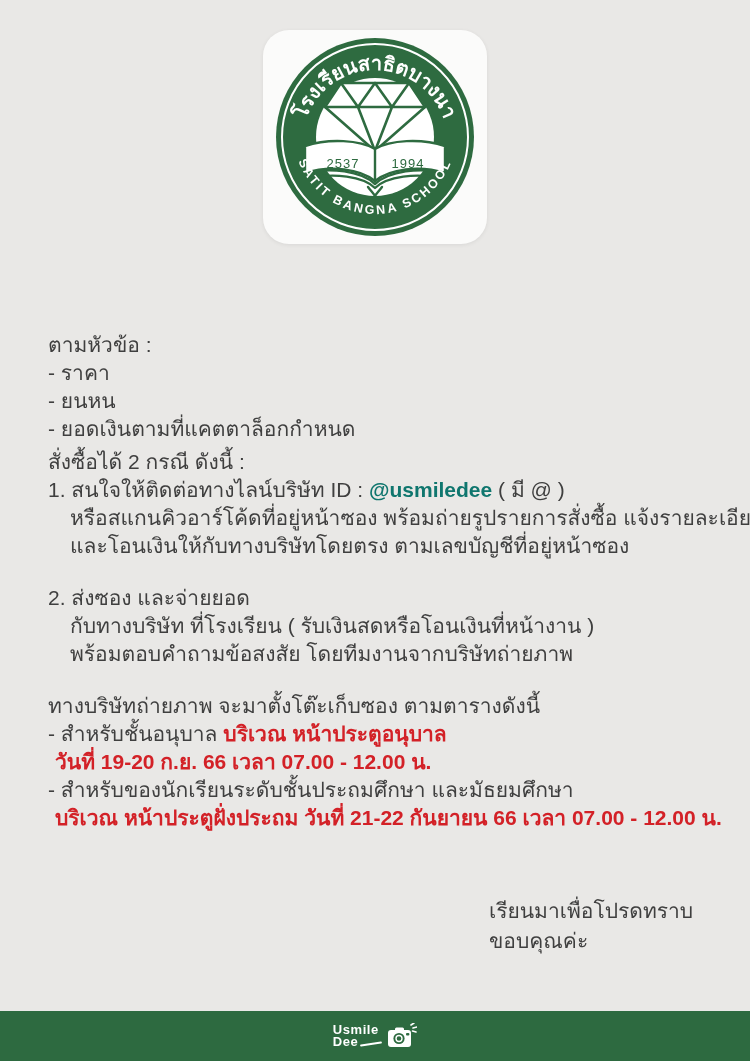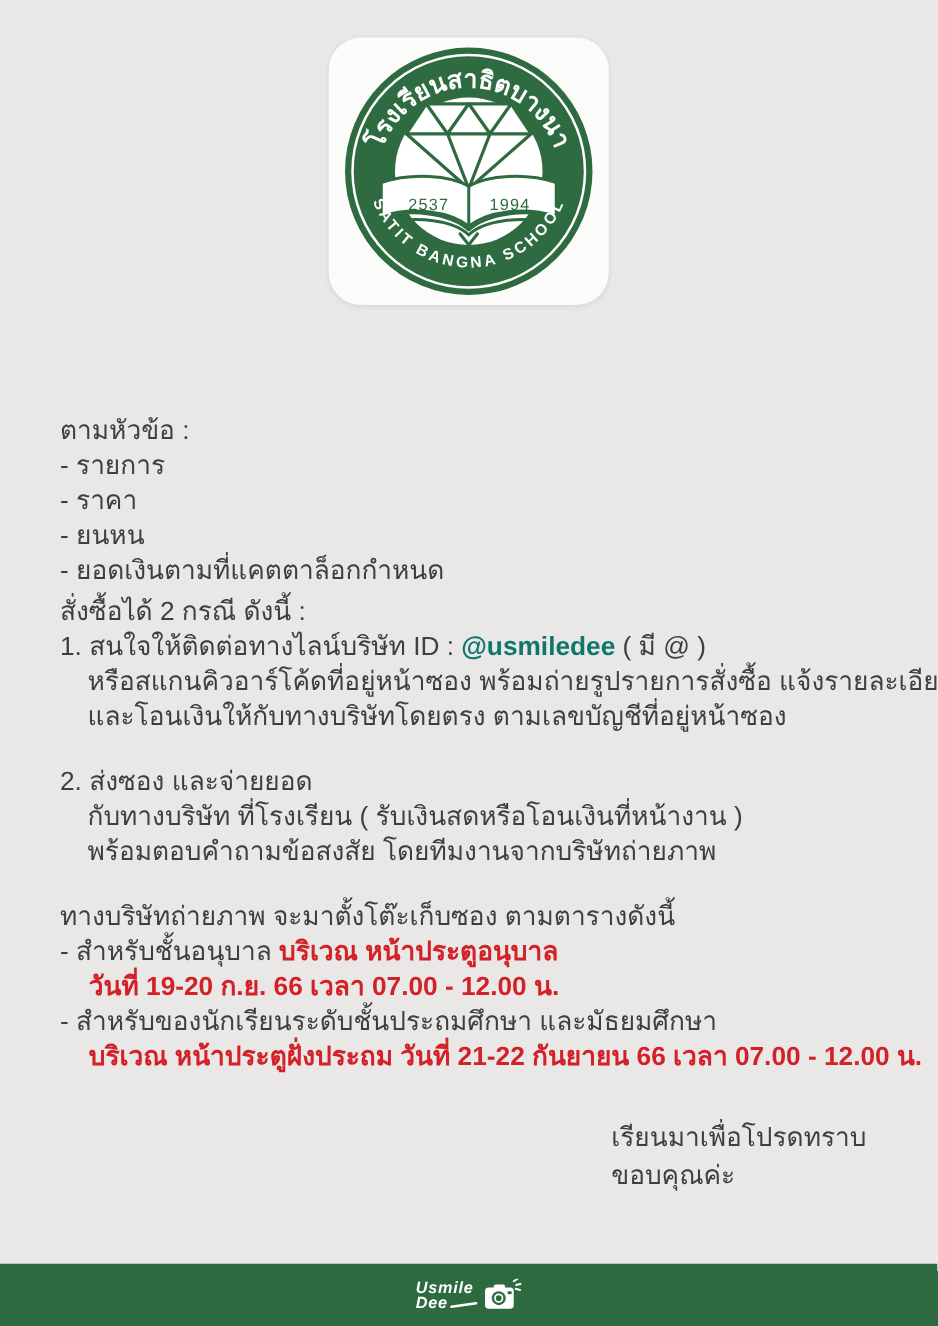--- a/index.html
+++ b/index.html
@@ -24,35 +24,35 @@
   }
   
   .content{
     position:absolute;top:331px;left:48px;right:28px;
     font-size:21px;line-height:28px;
   }
   .line{white-space:nowrap;}
   .gap-sm{margin-top:5px;}
   .gap-md{margin-top:24px;}
   .indent1{padding-left:22px;}
-  .indent-red{padding-left:7px;margin-left:16px;}
+  .indent-red{padding-left:7px;}
   .red{color:#d32127;font-weight:700;}
   .bold{font-weight:700;color:#0f766e;}
   
   .closing{
     position:absolute;left:489px;top:896px;
     font-size:21px;line-height:30px;color:#3f3f3f;
   }
   
   .footer{
     position:absolute;left:0;bottom:0;width:100%;height:50px;
     background:#2d6a40;display:flex;align-items:center;justify-content:center;
   }
   .brand{display:flex;align-items:center;gap:5px;color:#fff;}
-  .brand-text{font-weight:700;font-size:13px;line-height:12px;letter-spacing:.6px;font-style:italic;}
+  .brand-text{font-weight:700;font-size:13px;line-height:12px;letter-spacing:.6px;}
   .brand-row{display:flex;align-items:center;}
   .brand-dash{display:inline-block;width:22px;height:2px;background:#fff;margin-left:2px;transform:translateY(2px) rotate(-8deg);border-radius:2px;}
 </style>
 </head>
 <body>
 
 <div class="page">
 
   <div class="logo-card">
     <svg class="logo-svg" viewBox="0 0 200 200">
@@ -83,21 +83,20 @@
       </text>
       <text font-size="12.5" font-weight="600" letter-spacing="2.5" fill="#ffffff">
         <textPath href="#arcBot" startOffset="50%" text-anchor="middle">SATIT BANGNA SCHOOL</textPath>
       </text>
     </svg>
   </div>
 
 
   <div class="content">
     <div class="line">ตามหัวข้อ :</div>
-    <div class="line">- รายการ</div>
     <div class="line">- ราคา</div>
     <div class="line">- ยนหน</div>
     <div class="line">- ยอดเงินตามที่แคตตาล็อกกำหนด</div>
 
     <div class="line gap-sm">สั่งซื้อได้ 2 กรณี ดังนี้ :</div>
     <div class="line"><span>1. สนใจให้ติดต่อทางไลน์บริษัท ID : </span><span class="bold">@usmiledee</span><span> ( มี @ )</span></div>
     <div class="line indent1">หรือสแกนคิวอาร์โค้ดที่อยู่หน้าซอง พร้อมถ่ายรูปรายการสั่งซื้อ แจ้งรายละเอียด</div>
     <div class="line indent1">และโอนเงินให้กับทางบริษัทโดยตรง ตามเลขบัญชีที่อยู่หน้าซอง</div>
 
     <div class="line gap-md">2. ส่งซอง และจ่ายยอด</div>

